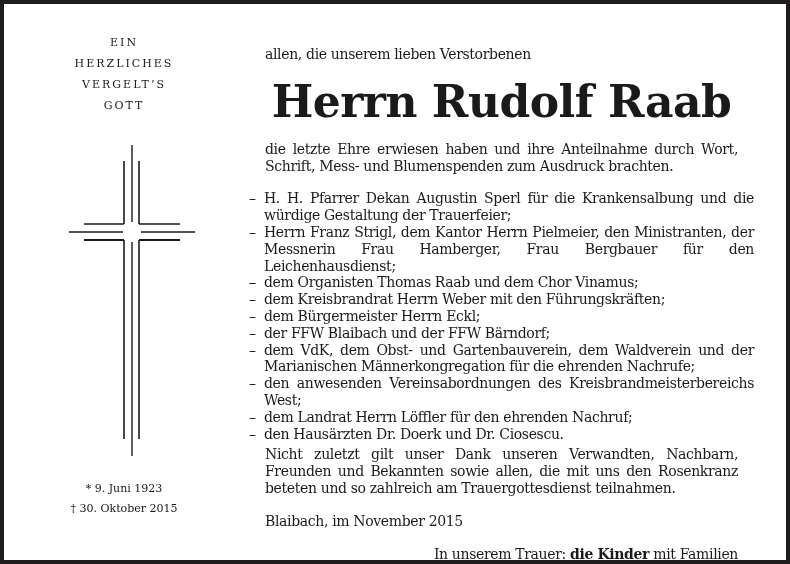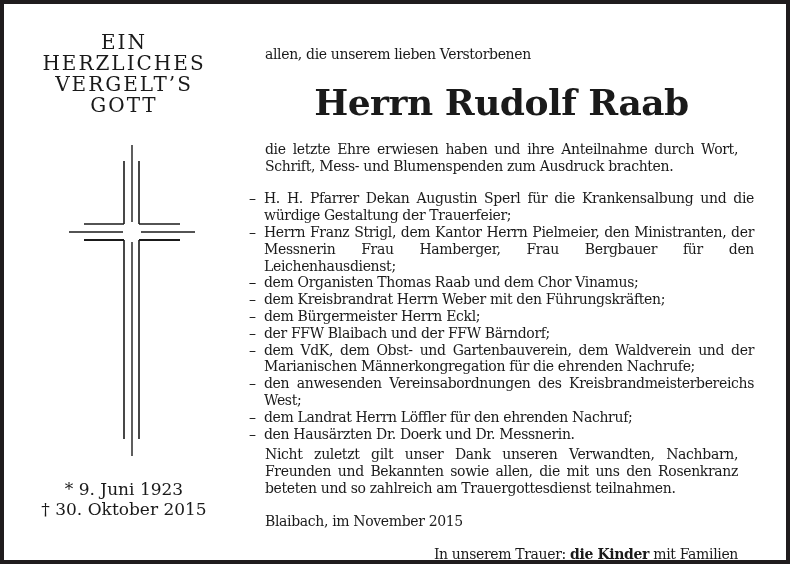--- a/index.html
+++ b/index.html
@@ -8,38 +8,38 @@
       position: absolute; left: 0; top: 0;
       width: 790px; height: 564px; box-sizing: border-box;
       border-top: 4px solid #1f1c1d;
       border-left: 4px solid #1f1c1d;
       border-bottom: 4px solid #1f1c1d;
       border-right: 4px solid #1f1c1d;
       background: #fff;
     }
     .heading-left {
       position: absolute; left: 20px; top: 28px; width: 200px;
-      text-align: center; font-size: 20px; letter-spacing: 2px; line-height: 21px;
+      text-align: center; font-size: 11px; letter-spacing: 2px; line-height: 21px;
       font-family: "DejaVu Serif", serif; font-weight: normal; color: #1a1a1a;
     }
     .cross { position: absolute; left: 60px; top: 130px; width: 140px; height: 330px; }
     .dates {
       position: absolute; left: 20px; top: 475px; width: 200px; text-align: center;
-      font-family: "DejaVu Serif", serif; font-size: 17px; line-height: 20px; color: #1a1a1a;
+      font-family: "DejaVu Serif", serif; font-size: 11px; line-height: 20px; color: #1a1a1a;
     }
     .main {
       position: absolute; left: 245px; top: 26px; width: 505px;
       font-family: "DejaVu Serif", serif; font-size: 14px; line-height: 16.8px; color: #1a1a1a;
       letter-spacing: -0.35px;
     }
     .main p { margin: 16px; }
     .intro { margin-bottom: 0; }
     .name {
       text-align: center; font-family: "DejaVu Serif", serif; font-weight: bold;
-      font-size: 36px; line-height: 46px; letter-spacing: -0.5px; margin: 5px 0 4px 0; color: #1a1a1a;
+      font-size: 44px; line-height: 46px; letter-spacing: -0.5px; margin: 5px 0 4px 0; color: #1a1a1a;
     }
     .gap { margin-top: 4px !important; }
     .list { list-style: none; margin: 0; padding: 0; }
     .list li { position: relative; padding-left: 15px; }
     .list li .dash { position: absolute; left: 0; top: 0; }
     .justify { text-align: justify; text-align-last: left; }
     .sign { text-align: right; margin-top: 4px !important; }
   </style>
 </head>
 <body>
@@ -89,20 +89,20 @@
       <li class="justify"><span class="dash">–</span><span>H. H. Pfarrer Dekan Augustin Sperl für die Krankensalbung und die würdige Gestaltung der Trauerfeier;</span></li>
       <li class="justify"><span class="dash">–</span><span>Herrn Franz Strigl, dem Kantor Herrn Pielmeier, den Ministranten, der Messnerin Frau Hamberger, Frau Bergbauer für den Leichenhausdienst;</span></li>
       <li class="justify"><span class="dash">–</span></li>
       <li class="justify"><span class="dash">–</span><span>dem Organisten Thomas Raab und dem Chor Vinamus;</span></li>
       <li class="justify"><span class="dash">–</span><span>dem Kreisbrandrat Herrn Weber mit den Führungskräften;</span></li>
       <li class="justify"><span class="dash">–</span><span>dem Bürgermeister Herrn Eckl;</span></li>
       <li class="justify"><span class="dash">–</span><span>der FFW Blaibach und der FFW Bärndorf;</span></li>
       <li class="justify"><span class="dash">–</span><span>dem VdK, dem Obst- und Gartenbauverein, dem Waldverein und der Marianischen Männerkongregation für die ehrenden Nachrufe;</span></li>
       <li class="justify"><span class="dash">–</span><span>den anwesenden Vereinsabordnungen des Kreisbrandmeisterbereichs West;</span></li>
       <li class="justify"><span class="dash">–</span><span>dem Landrat Herrn Löffler für den ehrenden Nachruf;</span></li>
-      <li class="justify"><span class="dash">–</span><span>den Hausärzten Dr. Doerk und Dr. Messnerin.</span></li>
+      <li class="justify"><span class="dash">–</span><span>den Hausärzten Dr. Doerk und Dr. Ciosescu.</span></li>
     </ul>
     <p class="justify gap">Nicht zuletzt gilt unser Dank unseren Verwandten, Nachbarn, Freunden und Bekannten sowie allen, die mit uns den Rosenkranz beteten und so zahlreich am Trauergottesdienst teilnahmen.</p>
     <p class="gap">Blaibach, im November 2015</p>
     <p class="sign"><span>In unserem Trauer: </span><b>die Kinder</b><span> mit Familien</span></p>
   </div>
 
 </div>
 
 </body></html>

